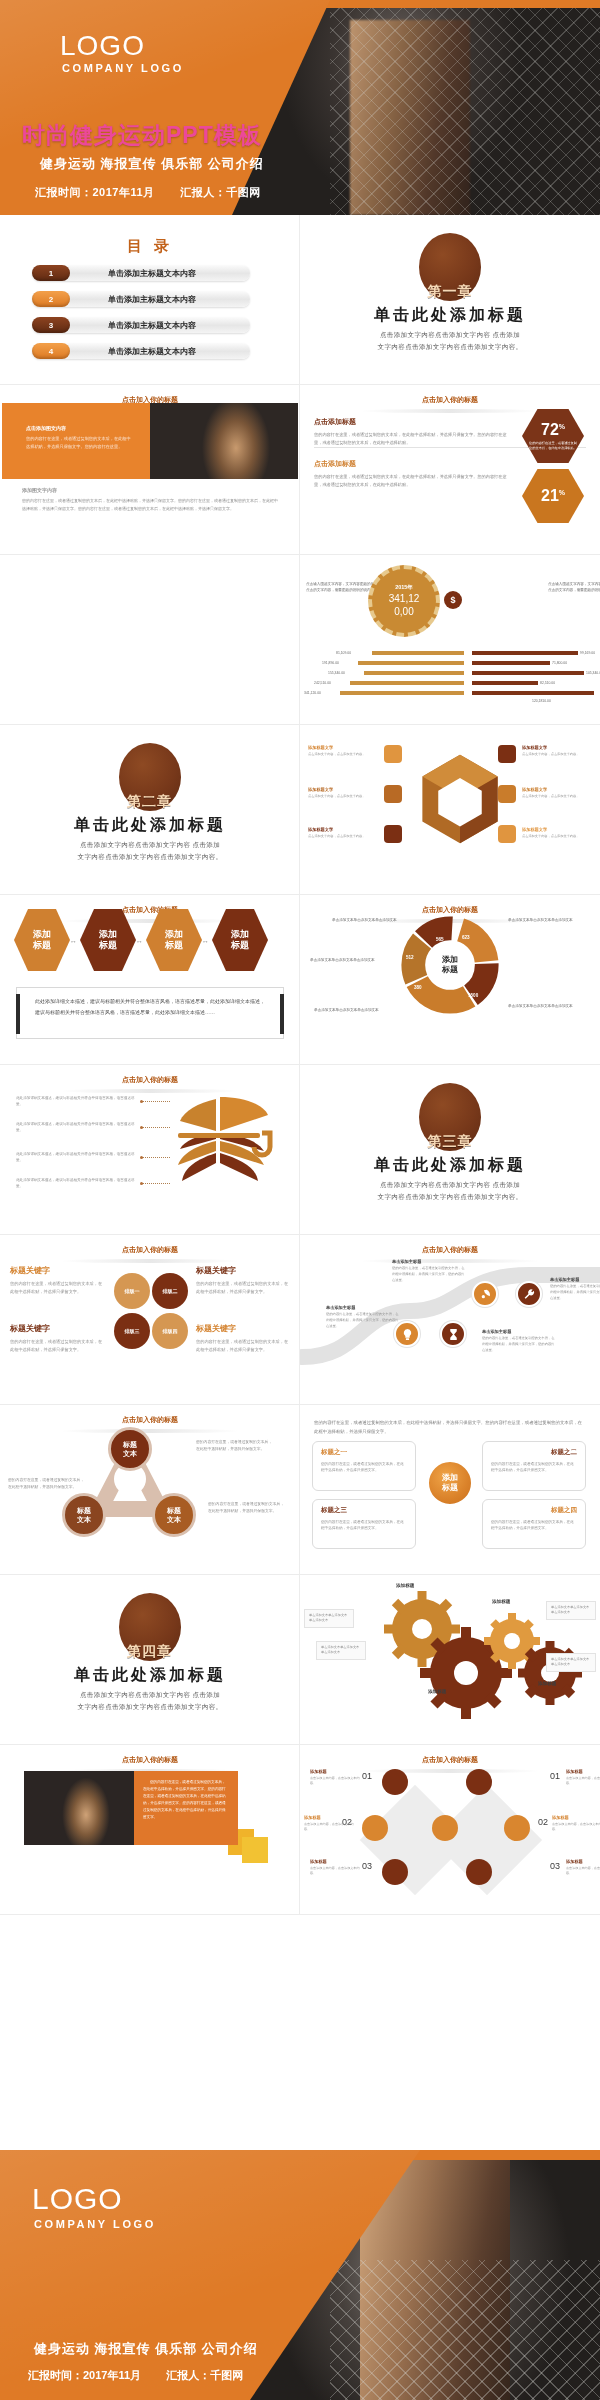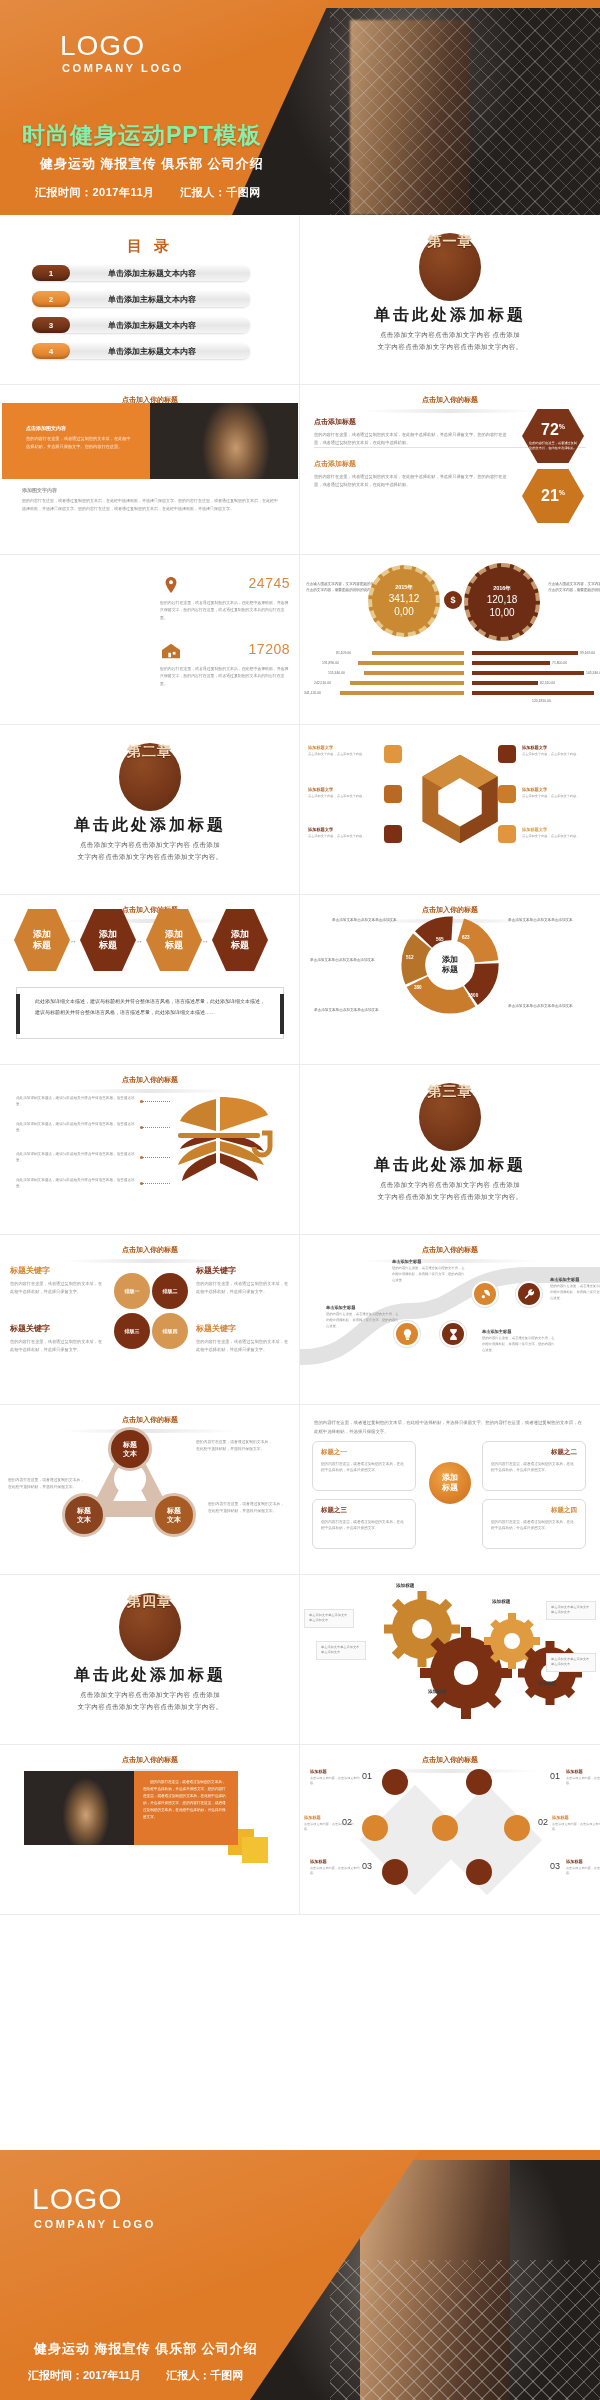--- a/index.html
+++ b/index.html
@@ -49,21 +49,21 @@
   .cover-inner{ position:absolute; left:0; top:0; width:600px; height:215px; }
   .logo-main{
     position:absolute; left:60px; top:30px; color:#fff;
     font-size:28px; letter-spacing:1px; font-weight:400;
   }
   .logo-sub{
     position:absolute; left:62px; top:62px; color:#fff;
     font-size:11px; letter-spacing:2.6px; font-weight:700;
   }
   .cover-title{
-    position:absolute; left:22px; top:120px; color:#86efac;
+    position:absolute; left:22px; top:120px; color:#ec4899;
     font-size:23px; font-weight:700; letter-spacing:1px;
     text-shadow:0 1px 2px rgba(0,0,0,.25);
   }
   .cover-subtitle{
     position:absolute; left:40px; top:155px; color:#fff;
     font-size:13px; font-weight:700; letter-spacing:1px;
   }
   .cover-meta{
     position:absolute; left:35px; top:185px; color:#fff;
     font-size:11px; font-weight:700; letter-spacing:.5px;
@@ -103,21 +103,21 @@
   .toc-num.dark{ background:linear-gradient(180deg,#8d4320,#5f2a12); }
   .toc-num.light{ background:linear-gradient(180deg,#f3a04a,#dd7a23); }
   .toc-txt{ flex:1; text-align:center; font-size:8px; font-weight:700; color:#2b2b2b;
     padding-right:16px; }
 
   
   .chap-circle{
     position:absolute; left:50%; top:18px; transform:translateX(-50%);
     width:62px; height:68px; border-radius:50%;
     background:radial-gradient(circle at 38% 32%, #8e4a23 0%, #77381a 55%, #5d2a12 100%);
-    display:flex; align-items:flex-start; justify-content:center;
+    display:flex; align-items:flex-end; justify-content:center;
   }
   .chap-circle span{ color:#f6d9b6; font-size:14px; font-weight:700; letter-spacing:1px;
     text-shadow:0 1px 0 rgba(0,0,0,.35); }
   .chap-title{ position:absolute; top:90px; width:300px; text-align:center;
     font-size:16px; font-weight:700; color:#1d1d1d; letter-spacing:3px; }
   .chap-desc{ position:absolute; top:114px; width:300px; text-align:center;
     font-size:6.5px; color:#555; line-height:1.9; letter-spacing:.4px; }
 
   
   .s5-orange{ position:absolute; left:2px; top:18px; width:148px; height:76px; background:#e8832c; }
@@ -369,50 +369,29 @@
       <div class="hexbadge" style="left:222px; top:84px; background:#c9761f">
         <div class="num">
           <span>21</span><sup>%</sup>
         </div>
       </div>
     </div>
   </div>
 
   <div class="row">
     <div class="slide">
-      <div class="stat" style="left:160px; top:20px">
-        <svg class="ico" viewBox="0 0 24 20">
-          <path d="M12 1c-3.3 0-6 2.6-6 5.9C6 11.4 12 19 12 19s6-7.6 6-12.1C18 3.6 15.3 1 12 1z" fill="#b8622a"></path>
-          <circle cx="12" cy="7" r="2.2" fill="#fff"></circle>
-        </svg>
-        <span class="val">24745</span>
-        <p>您的内容打在这里，或者通过复制您的文本后，在此框中选择粘贴，并选择只保留文字，您的内容打在这里，或者通过复制您的文本后的内容打在这里。</p>
-      </div>
-      <div class="stat" style="left:160px; top:86px">
-        <svg class="ico" viewBox="0 0 24 20">
-          <path d="M2 9 12 2l10 7v9H2z" fill="#c0732b"></path>
-          <rect x="9" y="12" width="3" height="5" fill="#fff"></rect>
-          <rect x="14" y="11" width="3" height="3" fill="#fff"></rect>
-        </svg>
-        <span class="val">17208</span>
-        <p>您的内容打在这里，或者通过复制您的文本后，在此框中选择粘贴，并选择只保留文字，您的内容打在这里，或者通过复制您的文本后的内容打在这里。</p>
-      </div>
     </div>
 
     <div class="slide">
       <div class="cal" style="left:6px; top:26px">点击输入图题文字内容，文字内容图题的简称，不同点击的文字内容，需要图题的说明的说内容。</div>
       <div class="medal" style="left:68px; top:10px; width:72px; height:72px; background:#c98a33; border:4px dashed #e7c98d;">
         <div class="yr">2015年</div>
         <div class="amt">341,12<br>0,00</div>
       </div>
       <div style="position:absolute; left:144px; top:36px; width:18px; height:18px; border-radius:50%; background:#7b2f13; color:#fff; font-size:9px; font-weight:700; display:flex; align-items:center; justify-content:center;">$</div>
-      <div class="medal" style="left:164px; top:8px; width:76px; height:78px; background:#6d2d14; border:4px dashed #c79a6e;">
-        <div class="yr">2016年</div>
-        <div class="amt">120,18<br>10,00</div>
-      </div>
       <div class="cal" style="left:248px; top:26px">点击输入图题文字内容，文字内容图题的简称，不同点击的文字内容，需要图题的说明的说内容。</div>
 
       <div class="barlbl" style="left:36px; top:96px;">81,109.00</div>
       <div class="bar" style="left:72px; top:96px; width:92px; background:#c9913f"></div>
       <div class="barlbl" style="left:22px; top:106px;">191,890.00</div>
       <div class="bar" style="left:58px; top:106px; width:106px; background:#c9913f"></div>
       <div class="barlbl" style="left:28px; top:116px;">155,340.00</div>
       <div class="bar" style="left:64px; top:116px; width:100px; background:#c9913f"></div>
       <div class="barlbl" style="left:14px; top:126px;">242,510.00</div>
       <div class="bar" style="left:50px; top:126px; width:114px; background:#c9913f"></div>

